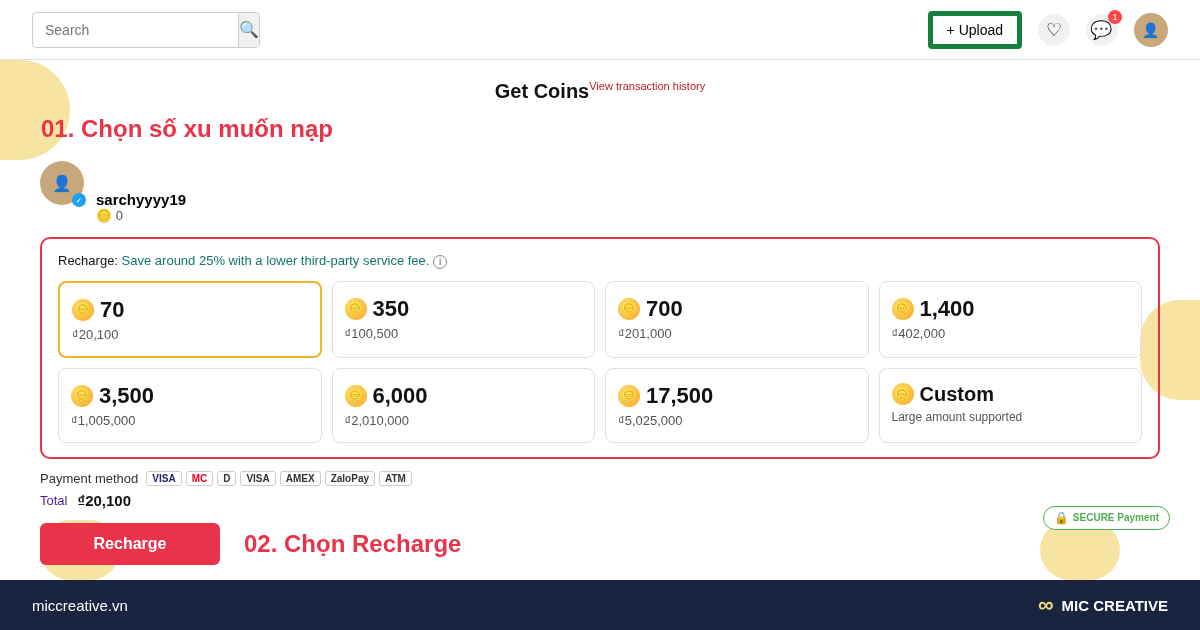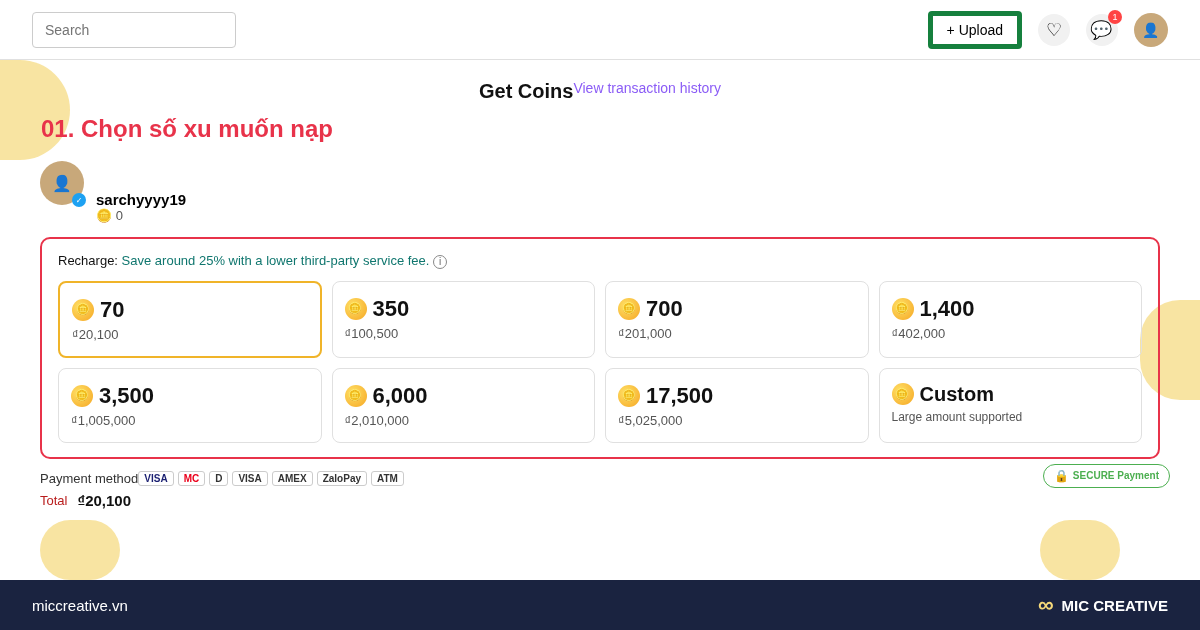--- a/index.html
+++ b/index.html
@@ -27,21 +27,21 @@
     .nav-left { display: flex; align-items: center; gap: 8px; }
     .tiktok-logo-icon { font-size: 22px; }
     .tiktok-brand { font-size: 22px; font-weight: 700; color: #000; }
     .nav-center { display: flex; align-items: center; }
     .search-bar {
       display: flex;
       align-items: center;
       border: 1px solid #ccc;
       border-radius: 4px;
       overflow: hidden;
-      width: 204px;
+      width: 228px;
       height: 36px;
     }
     .search-input {
       border: none;
       outline: none;
       padding: 0 12px;
       font-size: 14px;
       flex: 1;
       background: #fff;
     }
@@ -153,22 +153,22 @@
       justify-content: center;
       align-items: flex-start;
       margin-bottom: 12px;
     }
     .page-title {
       font-size: 20px;
       font-weight: 700;
       color: #111;
     }
     .view-history {
-      font-size: 14px;
-      color: #8b5cf6;
+      font-size: 11px;
+      color: #b91c1c;
       cursor: pointer;
       text-decoration: none;
       font-weight: 500;
     }
 
     .user-row {
       display: flex;
       align-items: center;
       gap: 12px;
       margin-bottom: 14px;
@@ -263,20 +263,21 @@
       font-size: 20px;
     }
     .coin-card.custom .coin-price {
       font-size: 12px;
     }
 
     
     .payment-row {
       display: flex;
       align-items: center;
+      gap: 8px;
       margin-bottom: 6px;
     }
     .payment-label {
       font-size: 13px;
       color: #333;
     }
     .payment-icons {
       display: flex;
       gap: 4px;
       align-items: center;
@@ -291,21 +292,21 @@
     }
     .pay-badge.visa { color: #1a1f71; }
     .pay-badge.master { color: #eb001b; }
 
     .total-row {
       display: flex;
       align-items: center;
       gap: 10px;
       margin-bottom: 14px;
     }
-    .total-label { font-size: 13px; color: #b91c1c; }
+    .total-label { font-size: 13px; color: #4c1d95; }
     .total-amount { font-size: 15px; font-weight: 700; color: #111; }
 
     
     .action-row {
       display: flex;
       align-items: center;
       gap: 24px;
     }
     .recharge-btn {
       background: #e8334a;
@@ -525,20 +526,24 @@
           <span class="pay-badge">ZaloPay</span>
           <span class="pay-badge">ATM</span>
         </div>
       </div>
 
       <div class="total-row">
         <span class="total-label">Total</span>
         <span class="total-amount">₫20,100</span>
       </div>
 
+      <div class="action-row">
+        <button class="recharge-btn">Recharge</button>
+        <span class="step2-label">02. Chọn Recharge</span>
+      </div>
     </div>
   </div>
 
   
   <div class="secure-badge">
     <span class="lock-icon">🔒</span>
     <span>SECURE Payment</span>
   </div>
 </div>
 

